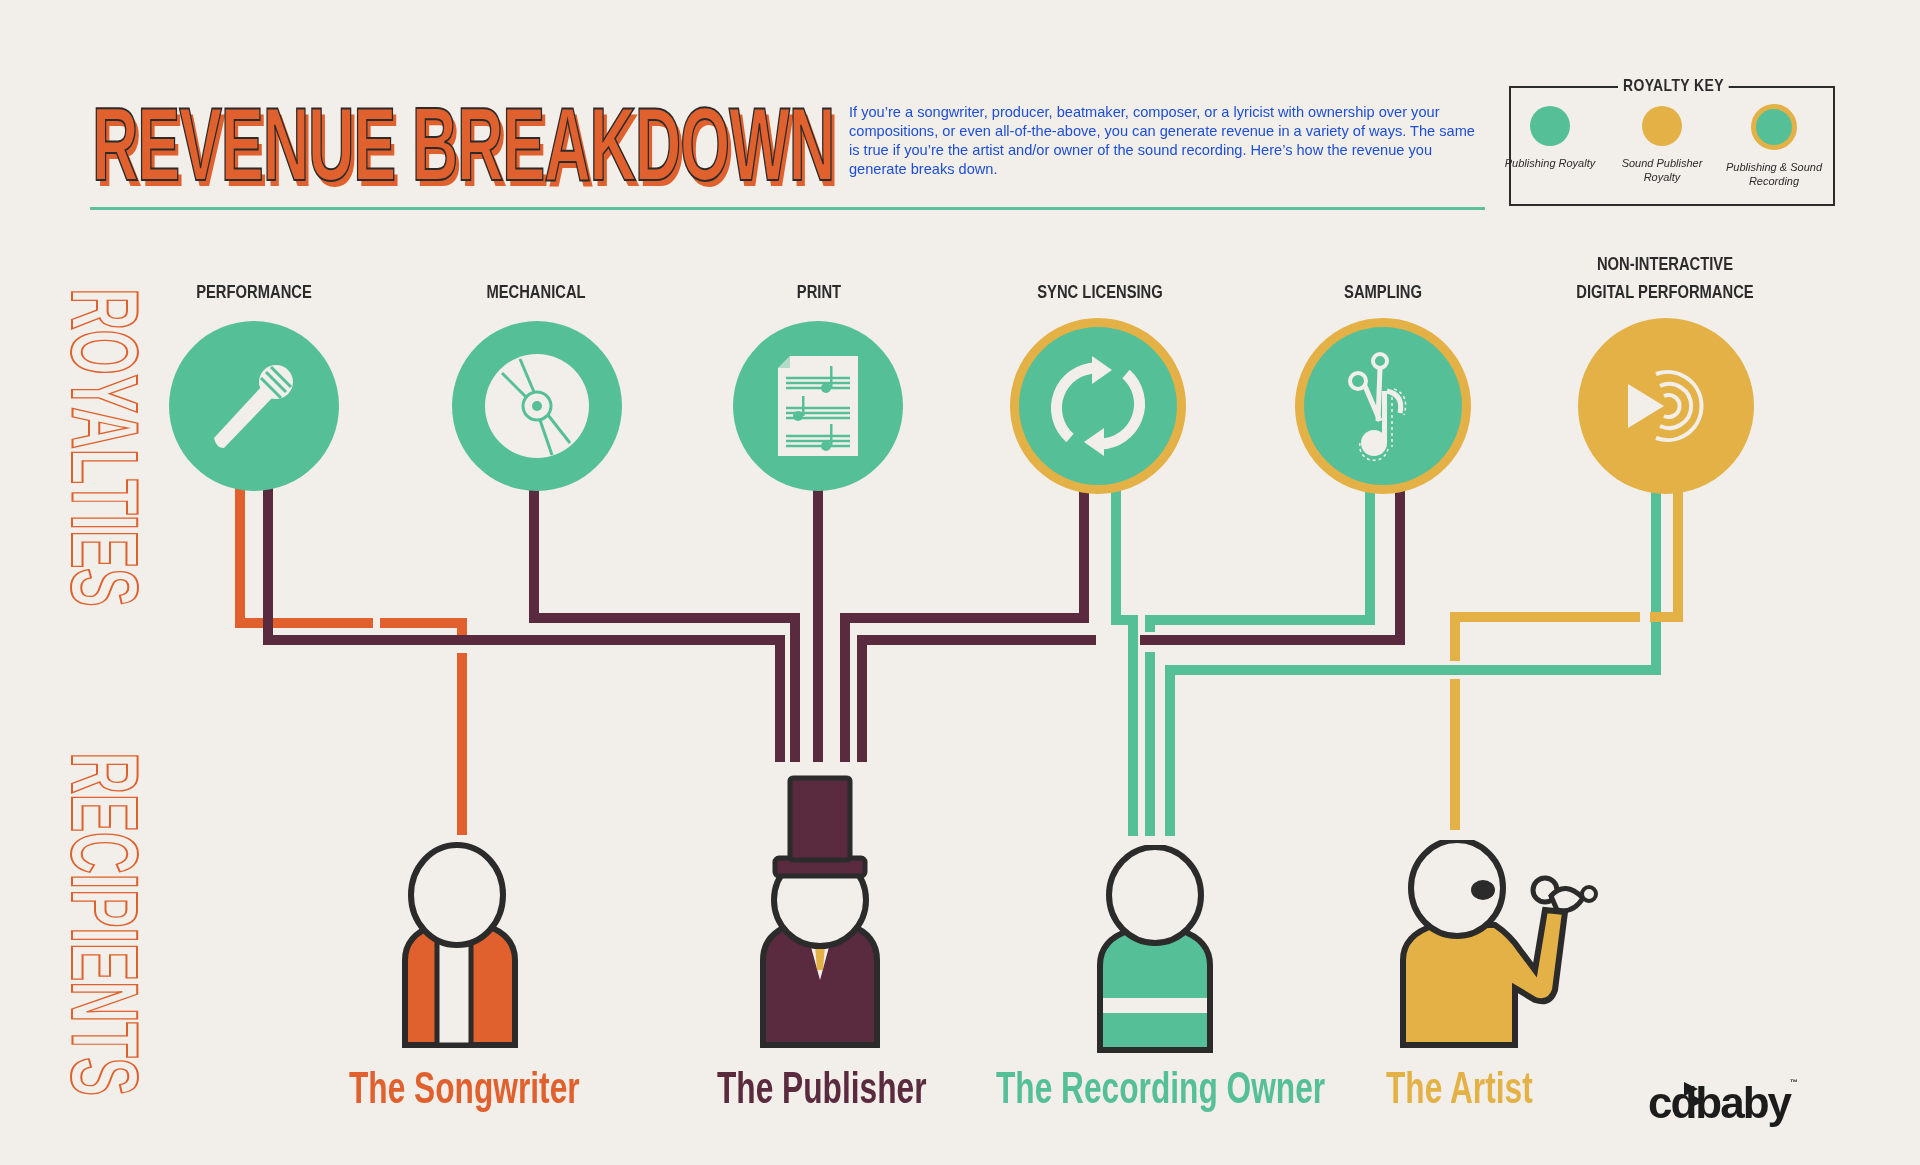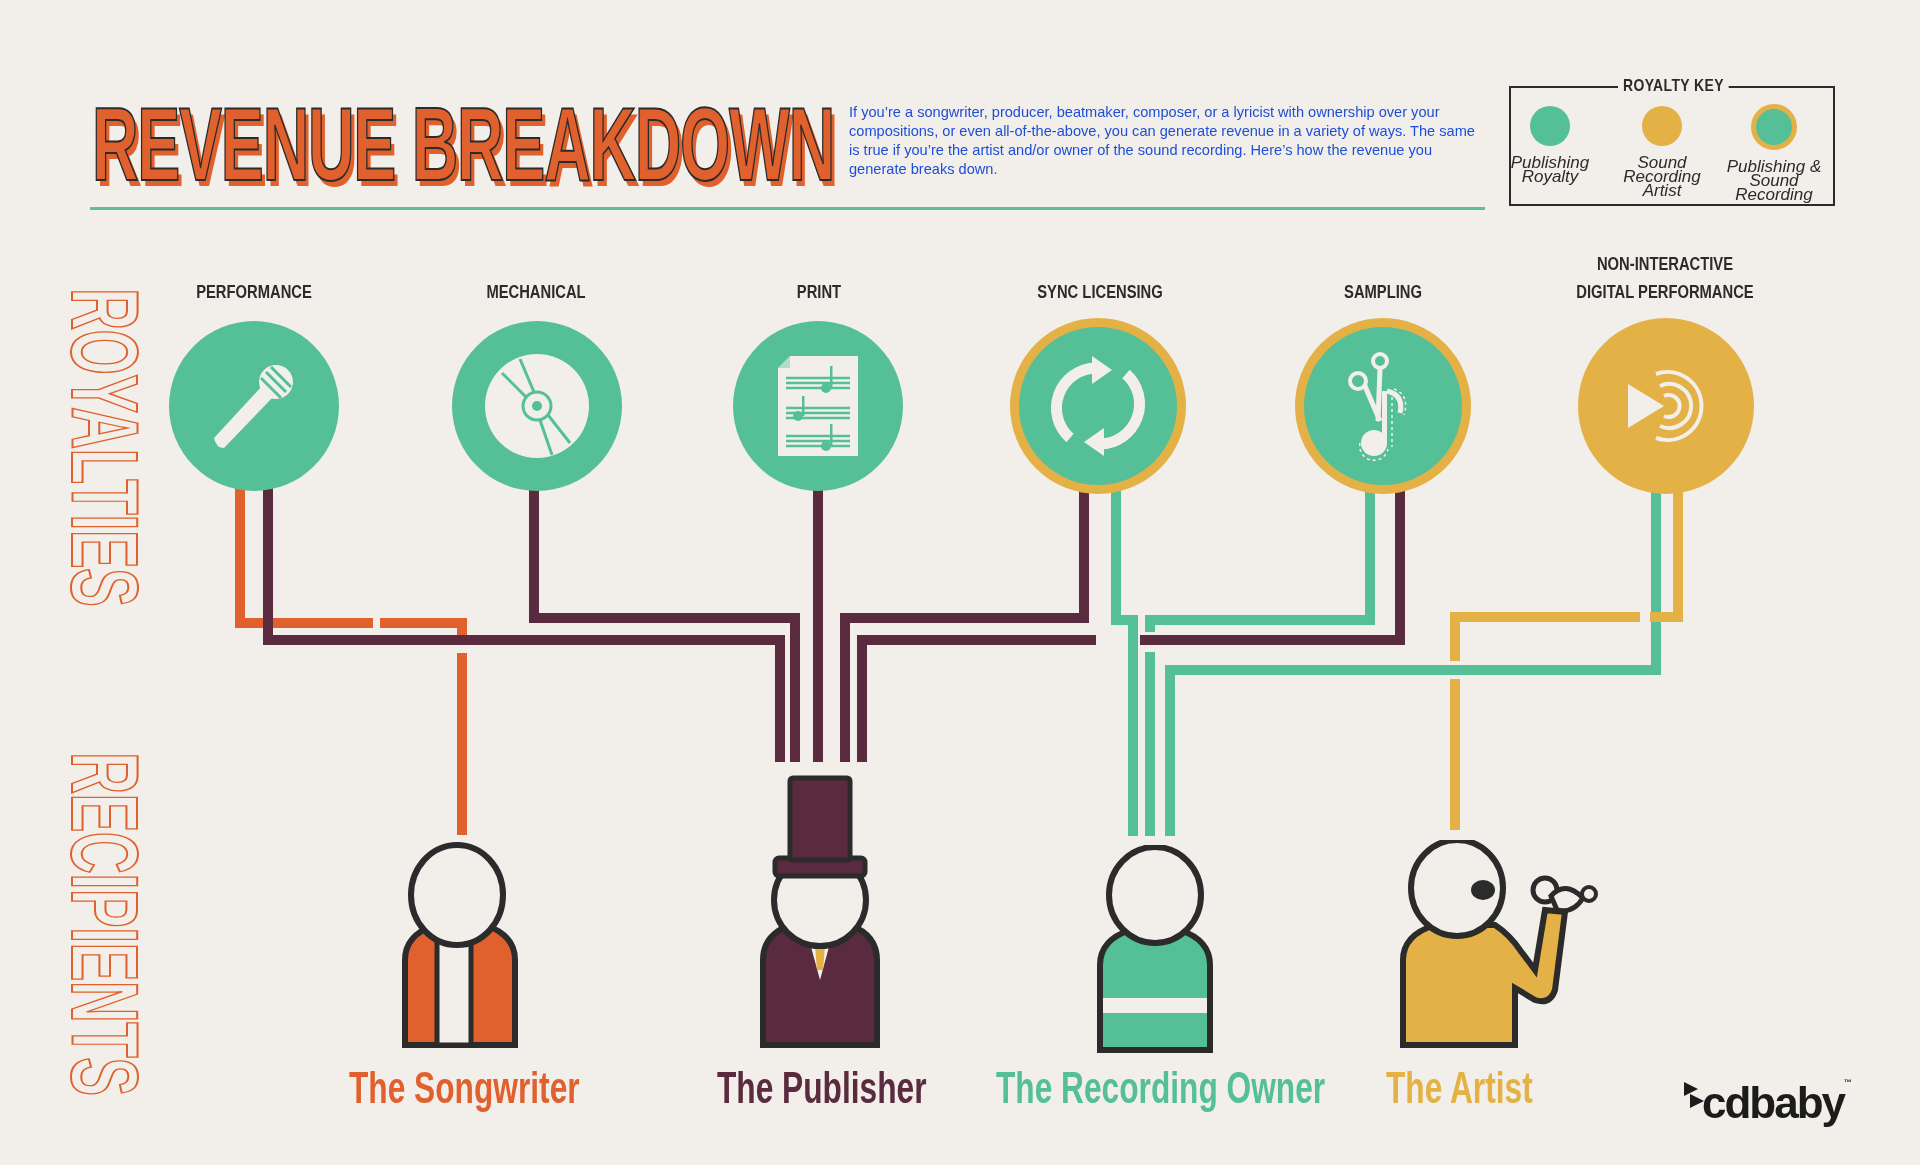--- a/index.html
+++ b/index.html
@@ -32,21 +32,21 @@
 
   
   .key { left:1509px; top:86px; width:322px; height:116px; border:2px solid #2b2b2b; }
   .key-title {
     left:1618px; top:76px; padding:0 6px; background:#f2efea;
     font-weight:700; font-size:17px; letter-spacing:0.5px;
     transform:scaleX(0.82); transform-origin:left top; white-space:nowrap;
   }
   .key-item { width:100px; text-align:center; }
   .key-dot { width:40px; height:40px; border-radius:50%; margin:0 auto 10px; box-sizing:border-box; }
-  .key-label { font-style:italic; font-size:17px; line-height:14px; color:#2b2b2b; }
+  .key-label { font-style:italic; font-size:11px; line-height:14px; color:#2b2b2b; }
 
   
   .cat {
     font-weight:700; font-size:18px; text-align:center; width:260px;
     transform:scaleX(0.82); transform-origin:center top; line-height:28px;
     color:#2b2b2b;
   }
 
   
   .circle {
@@ -79,21 +79,21 @@
 <div class="abs intro">If you’re a songwriter, producer, beatmaker, composer, or a lyricist with ownership over your compositions, or even all-of-the-above, you can generate revenue in a variety of ways. The same is true if you’re the artist and/or owner of the sound recording. Here’s how the revenue you generate breaks down.</div>
 
 <div class="abs key"></div>
 <div class="abs key-title">ROYALTY KEY</div>
 <div class="abs key-item" style="left:1500px; top:106px;">
   <div class="key-dot" style="background:#55bf98;"></div>
   <div class="key-label">Publishing Royalty</div>
 </div>
 <div class="abs key-item" style="left:1612px; top:106px;">
   <div class="key-dot" style="background:#e3b145;"></div>
-  <div class="key-label">Sound Recording Artist</div>
+  <div class="key-label">Sound Publisher Royalty</div>
 </div>
 <div class="abs key-item" style="left:1724px; top:104px;">
   <div class="key-dot" style="background:#55bf98; border:5px solid #e3b145; width:46px; height:46px;"></div>
   <div class="key-label">Publishing &amp; Sound Recording</div>
 </div>
 
 <div class="abs side" style="left:50px; top:288px; transform:rotate(90deg) translateY(-100%) scaleX(0.62);">ROYALTIES</div>
 <div class="abs side" style="left:50px; top:752px; transform:rotate(90deg) translateY(-100%) scaleX(0.62);">RECIPIENTS</div>
 
 <div class="abs cat" style="left:124px; top:278px;">PERFORMANCE</div>
@@ -259,15 +259,15 @@
   <circle cx="150" cy="50" r="12" fill="#f2efea" stroke="#2b2b2b" stroke-width="5"></circle>
   <path d="M 156 56 Q 170 40 188 58 Q 178 74 162 70 Z" fill="#f2efea" stroke="#2b2b2b" stroke-width="5"></path>
   <circle cx="194" cy="54" r="7" fill="#f2efea" stroke="#2b2b2b" stroke-width="4"></circle>
 </svg>
 <div class="abs rname" style="left:1386px; top:1063px; color:#e3b145;">The Artist</div>
 
 <svg class="abs" style="left:1684px; top:1082px;" width="22" height="28" viewBox="0 0 22 28">
   <polygon points="0,0 14,7 0,14" fill="#1c1c1c"></polygon>
   <polygon points="6,12 20,19 6,26" fill="#1c1c1c"></polygon>
 </svg>
-<div class="abs logo" style="left:1702px;">
+<div class="abs logo" style="left:1648px;">
   <span>cdbaby</span><span class="logo-tm">™</span>
 </div>
 
 </body></html>

